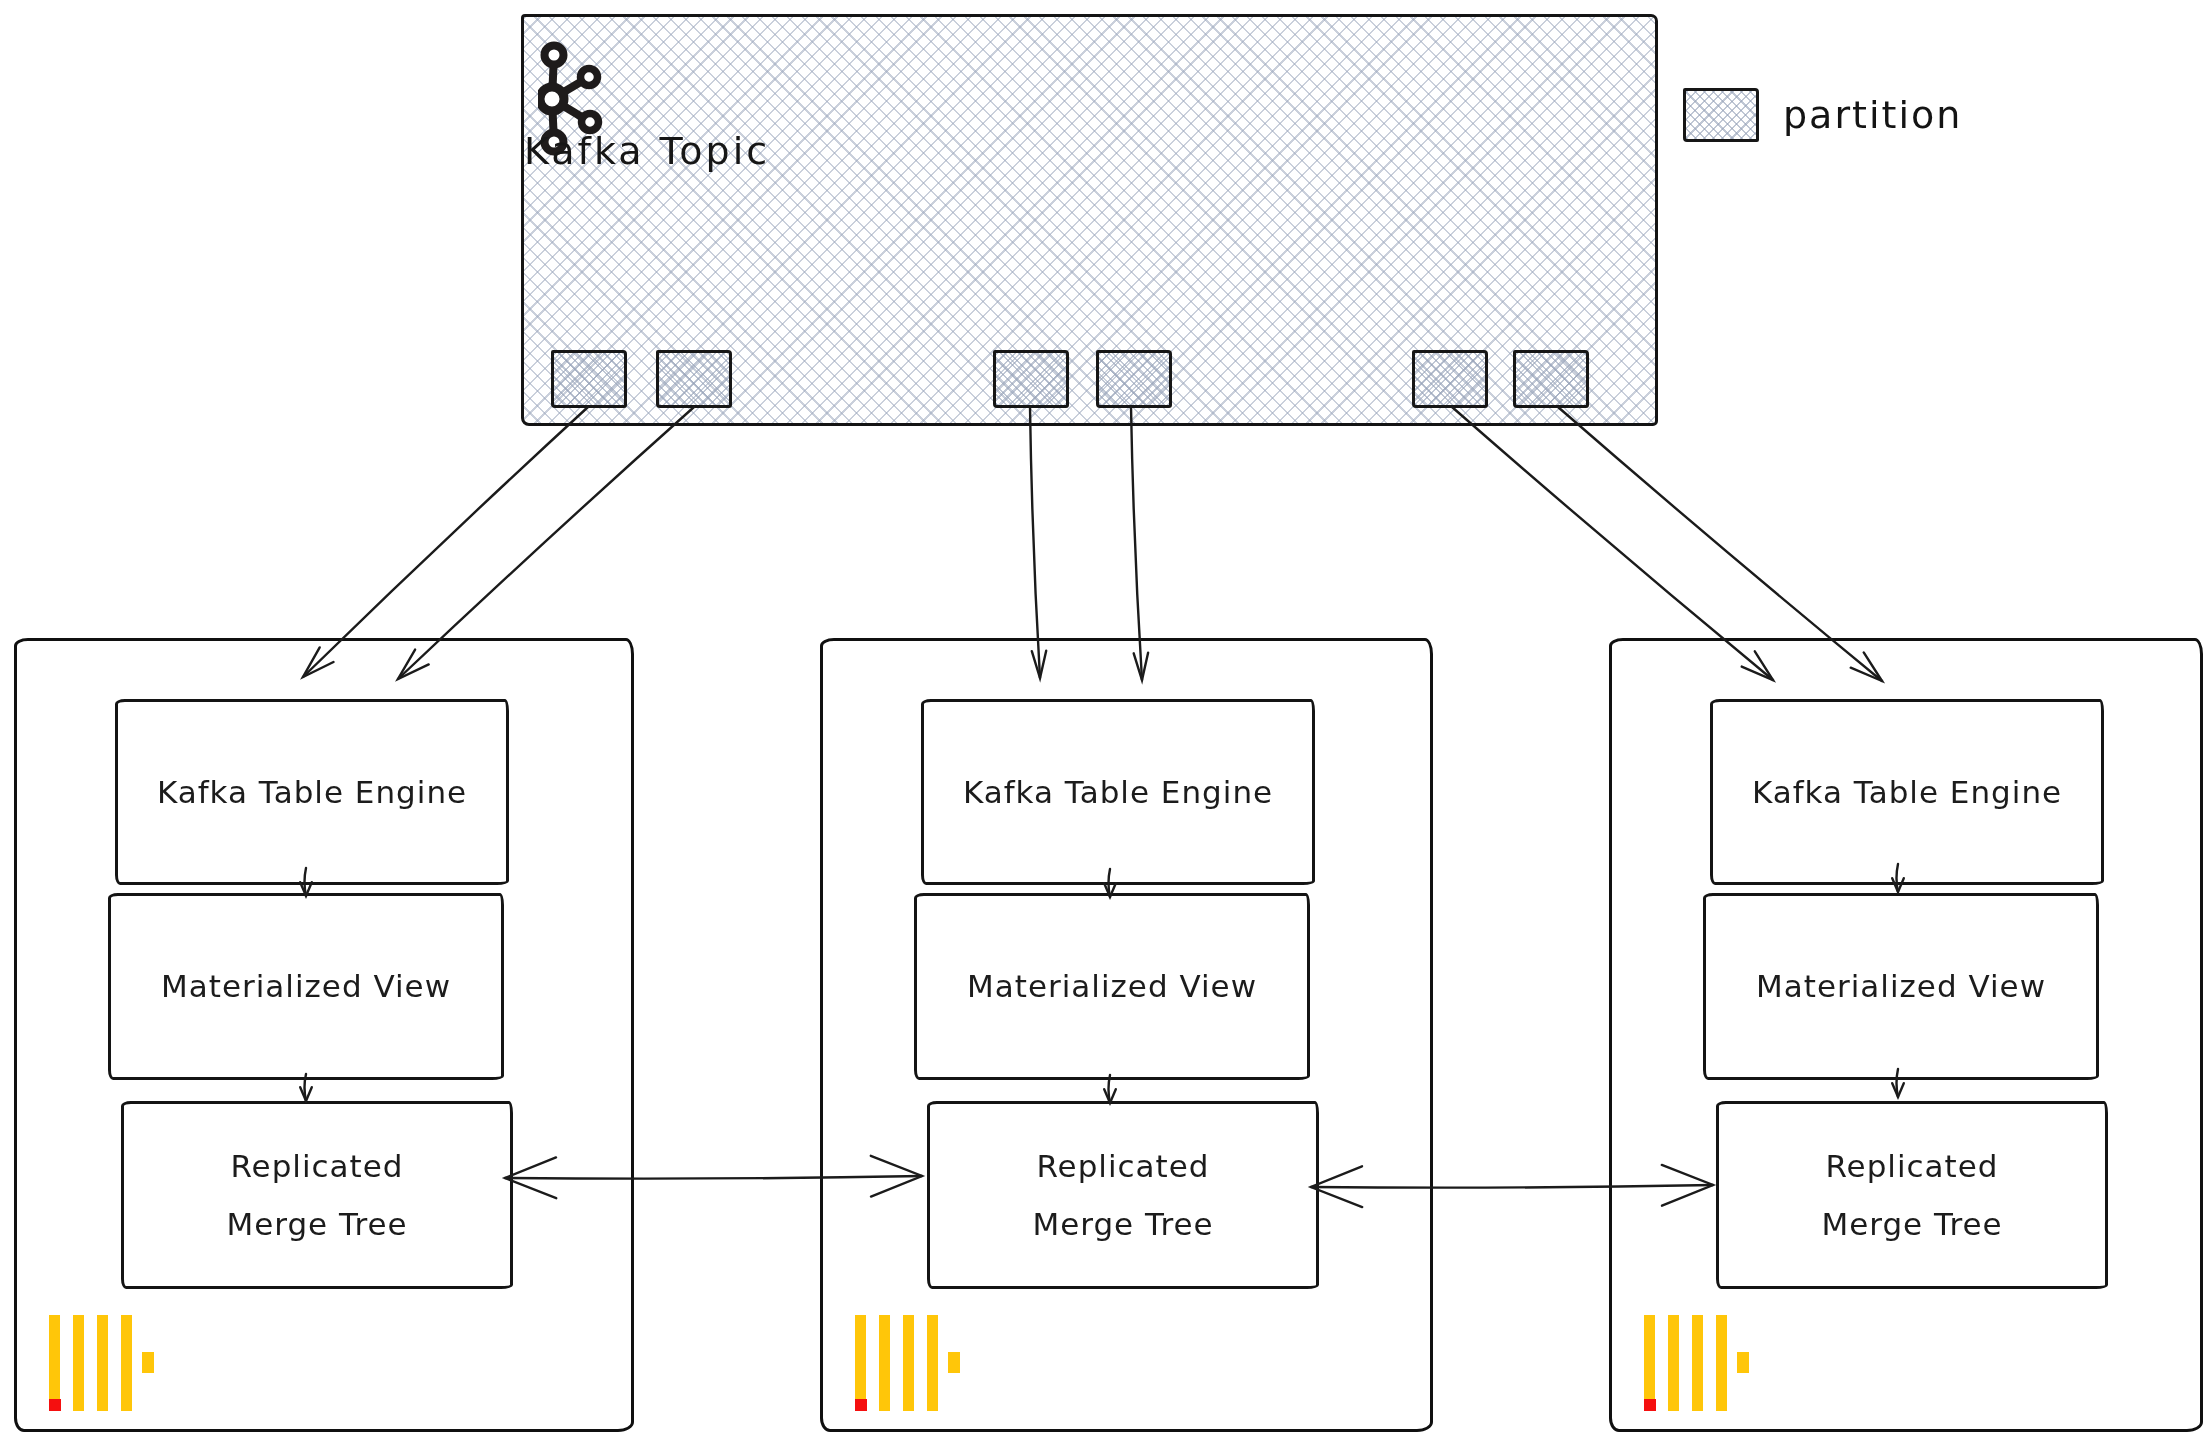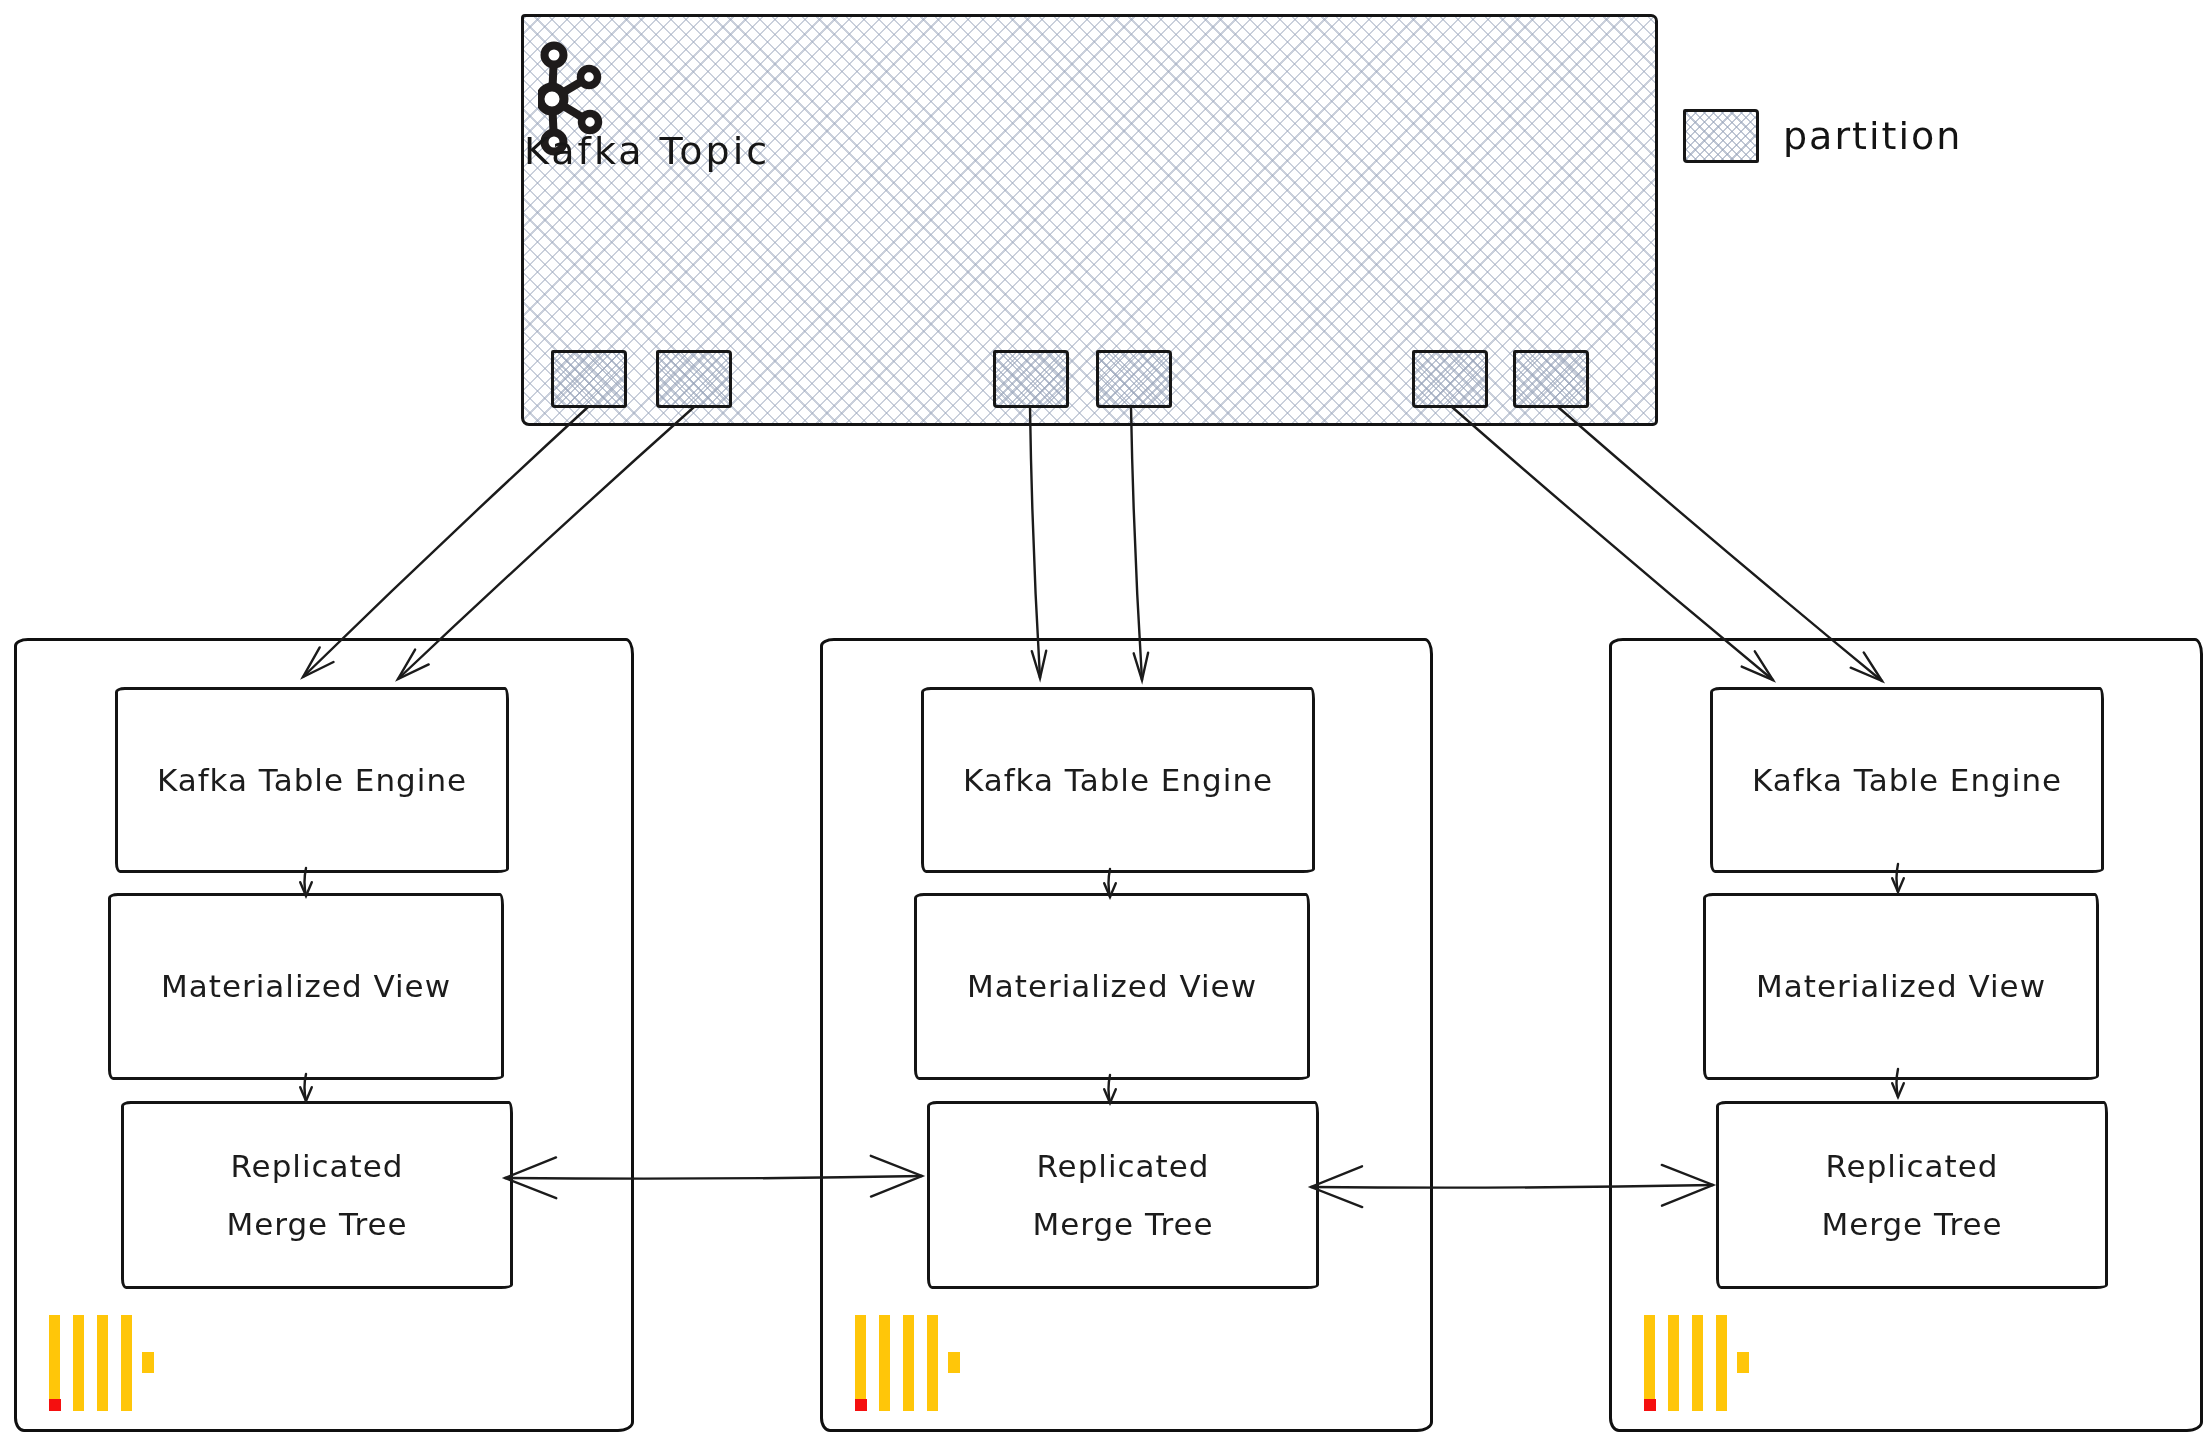--- a/index.html
+++ b/index.html
@@ -24,38 +24,38 @@
   }
   .topic-title{
     position:absolute;left:0;right:0;top:112px;text-align:left;
     font-size:38px;letter-spacing:3px;color:#161616;
   }
   .kafka-logo{position:absolute;left:14px;top:24px;}
   .partition{
     position:absolute;top:333px;width:70px;height:52px;
     border:3px solid #161616;border-radius:2px 4px 3px 4px;
   }
-  .legend{position:absolute;left:1683px;top:109px;display:flex;align-items:center;}
+  .legend{position:absolute;left:1683px;top:88px;display:flex;align-items:center;}
   .legend-swatch{
     width:70px;height:48px;border:3px solid #161616;border-radius:2px 4px 2px 4px;
     background-color:#fff;
   }
   .legend-label{margin-left:24px;font-size:38px;letter-spacing:2px;color:#141414;}
   .node{
     position:absolute;top:638px;height:788px;background:#fff;
     border:3.5px solid #101010;
     border-radius:14px 8px 16px 10px / 8px 16px 10px 14px;
   }
   .inner{
     position:absolute;background:#fff;border:3px solid #141414;
     display:flex;align-items:center;justify-content:center;flex-direction:column;
     font-size:31px;letter-spacing:1px;text-align:center;line-height:1.5;
     border-radius:10px 4px 12px 5px / 5px 12px 4px 10px;
   }
-  .inner.engine{left:98px;top:46px;width:388px;height:180px;}
+  .inner.engine{left:98px;top:58px;width:388px;height:180px;}
   .inner.view{left:91px;top:252px;width:390px;height:181px;text-align:center;}
   .inner.tree{left:104px;top:460px;width:386px;height:182px;gap:12px;}
   .ch-logo{position:absolute;left:32px;top:674px;width:110px;height:97px;}
   .ch-bar{position:absolute;top:0;width:11px;height:96px;background:#ffc609;}
   .ch-bar.b1{left:0;} .ch-bar.b2{left:24px;} .ch-bar.b3{left:48px;} .ch-bar.b4{left:72px;}
   .ch-bar.b5{left:93px;top:37px;width:12px;height:21px;}
   .ch-red{position:absolute;left:0;top:84px;width:12px;height:12px;background:#f50f0f;}
   .arrows{position:absolute;left:0;top:0;pointer-events:none;}
 </style>
 </head>

